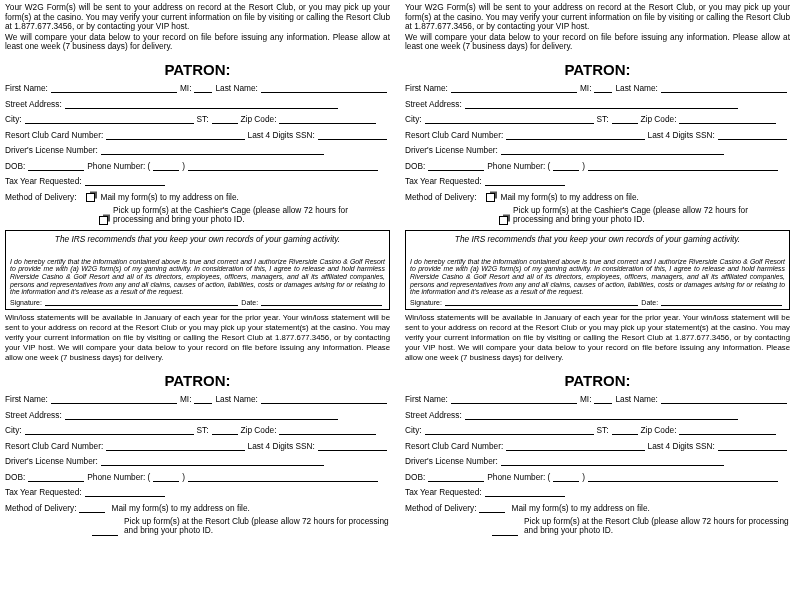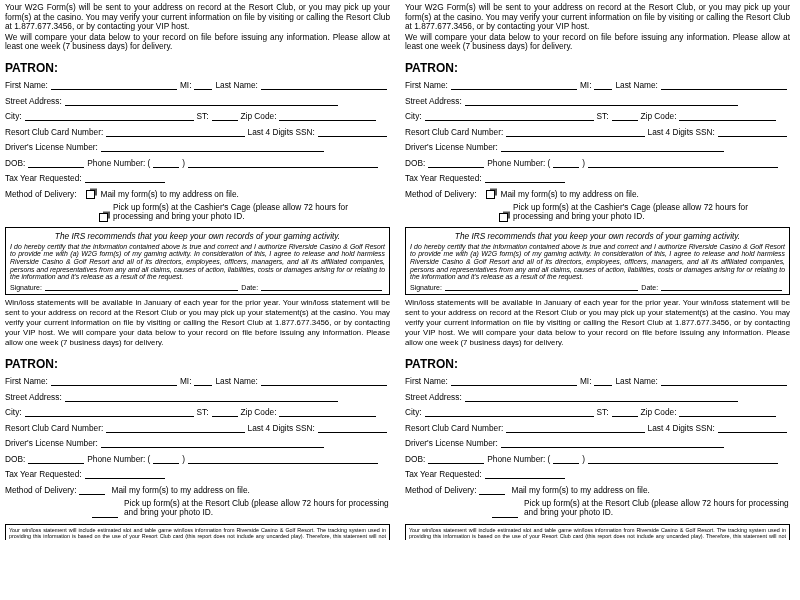--- a/index.html
+++ b/index.html
@@ -8,37 +8,37 @@
     background:#ffffff; color:#000000;
     font-family:"Liberation Sans", sans-serif;
     -webkit-font-smoothing:antialiased;
   }
   #page { display:flex; width:800px; height:600px; }
   .col { flex:0 0 400px; width:400px; height:540px; padding:3px 10px 0 5px; overflow:hidden; }
 
   .body-text { font-size:8.3px; line-height:9.6px; text-align:justify; margin-bottom:1px; }
   .winloss { font-size:7.8px; line-height:10px; margin-top:3px; }
 
-  .patron { font-size:12px; font-weight:bold; margin-top:9px; }
+  .patron { font-size:15px; font-weight:bold; margin-top:9px;text-align:center; }
 
   .fl { display:flex; align-items:flex-end; font-size:8.3px; line-height:10px; margin-top:5.5px; white-space:nowrap; }
   .lbl { padding-right:2px; }
   .ln { display:inline-block; border-bottom:1px solid #000; height:9px; margin:0 3px 0 1px; }
   .opt { padding-left:3px; }
   .wrapt { white-space:normal; flex:1; line-height:9.4px; }
   .optrow { margin-left:86px; margin-top:4px; }
 
   .cb {
     flex:0 0 auto; width:9px; height:9px;
     border:1px solid #000; margin:0 2px 0 8px; background:#fff;
     box-shadow:3px -2.5px 0 -1px #555;
   }
 
   .cert-box { border:1px solid #000; margin-top:5px; padding:2px 4px 3px; }
-  .irs-note { font-size:8.3px; font-style:italic; text-align:center; margin:1px 0 2px; }
+  .irs-note { font-size:8.3px; font-style:italic; text-align:center; margin:1px 0 14px; }
   .cert-text { font-size:6.9px; line-height:7.6px; font-style:italic; text-align:justify; }
   .sig-row { display:flex; align-items:flex-end; font-size:7px; margin-top:2px; }
   .sig-row .ln { height:8px; }
 
   .fine-box { border:1px solid #000; margin-top:6px; padding:2px 3px; }
   .fine { font-size:5.4px; line-height:6.2px; text-align:justify; margin-bottom:3px; }
 </style>
 </head>
 <body>
 

